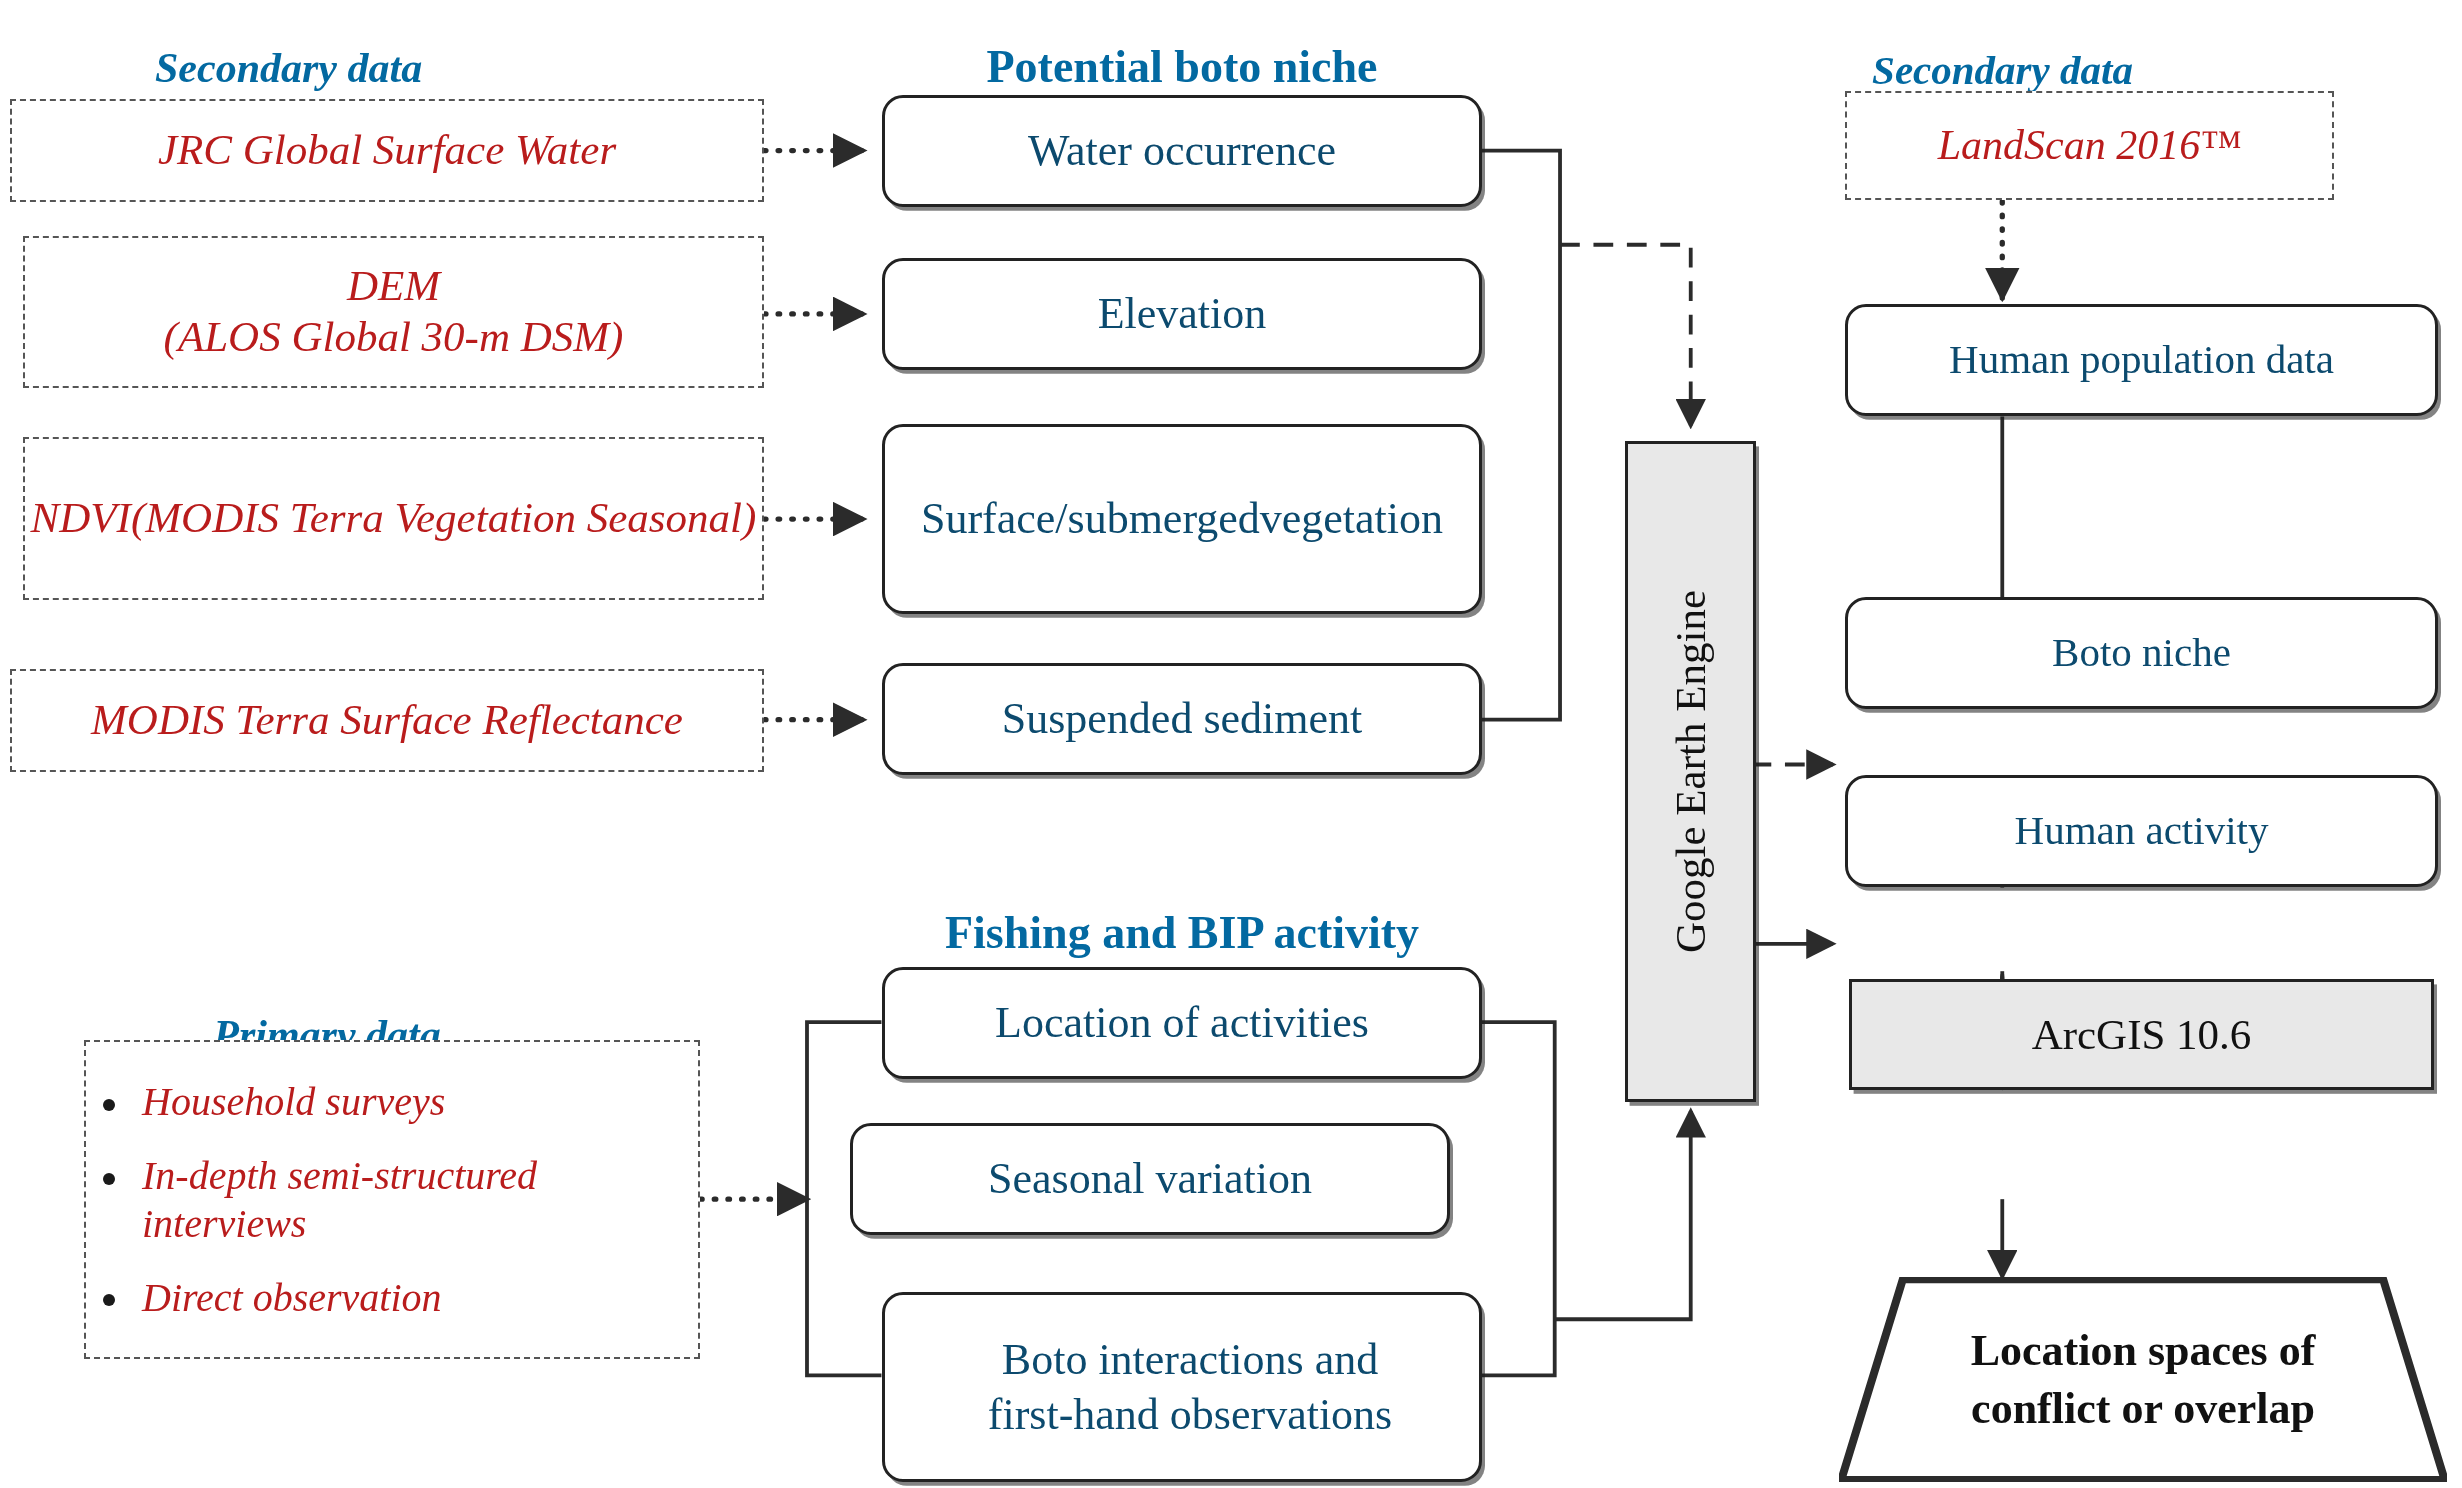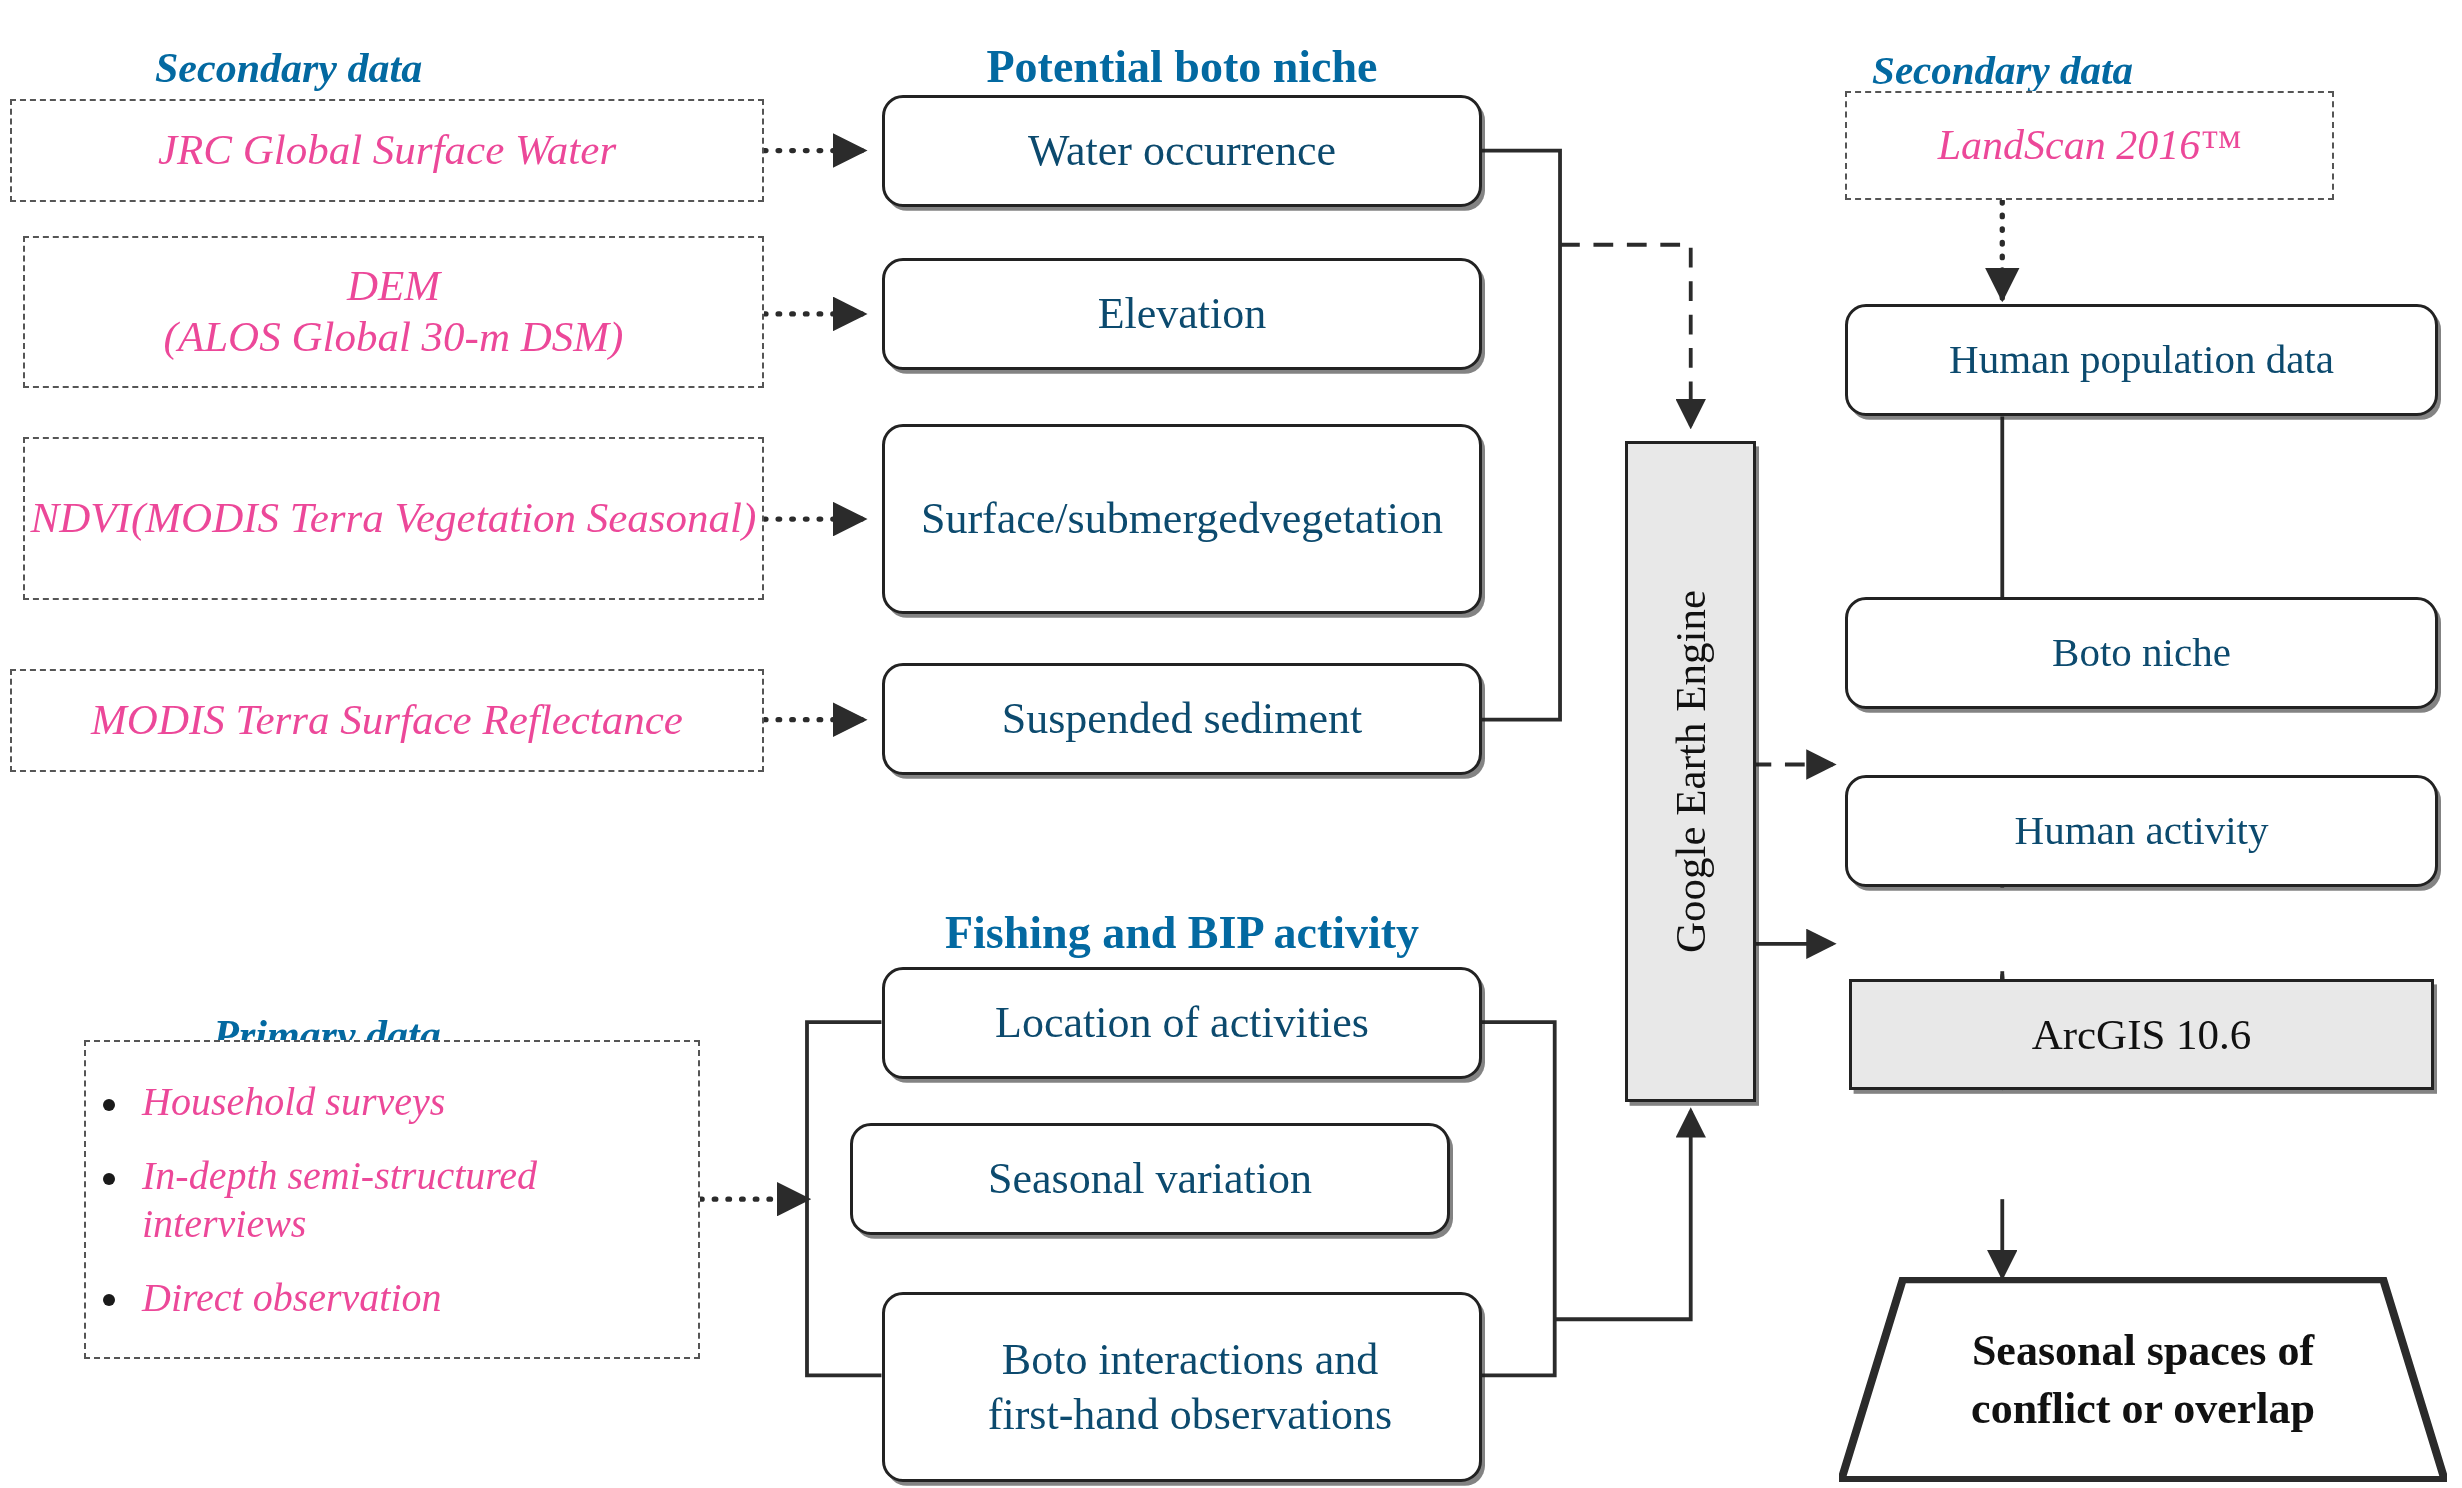--- a/index.html
+++ b/index.html
@@ -22,21 +22,21 @@
   .dashbox{
     position:absolute;
     border:2.3px dashed #555;
     background:#fff;
     box-sizing:border-box;
     display:flex;
     align-items:center;
     justify-content:center;
     font-family:"Liberation Serif",serif;
     font-style:italic;
-    color:#ec4899;
+    color:#b91c1c;
     text-align:center;
     line-height:1.18;
   }
   .dashbox.left-align{justify-content:flex-start;align-items:center;text-align:left;}
 
   .bullets{margin:0;padding:0;list-style:none;}
   .bullets li{
     position:relative;
     padding-left:56px;
     margin:27px 0;
@@ -292,19 +292,19 @@
   <div class="gbox boxlayer" style="left:1849px;top:979px;width:585px;height:111px;font-size:43px;">
     <span>ArcGIS 10.6</span>
   </div>
 
   <div class="trap boxlayer" style="left:1839px;top:1277px;width:608px;height:205px;font-size:44px;">
     <div class="trapshape"></div>
     <svg class="trapline" viewBox="0 0 800 270" preserveAspectRatio="none">
       <polygon points="84,3 716,3 797,267 3,267" fill="none" stroke="#2b2b2b" stroke-width="8" vector-effect="non-scaling-stroke"></polygon>
     </svg>
     <div class="traptext">
-      <div>Seasonal spaces of</div>
+      <div>Location spaces of</div>
       <div>conflict or overlap</div>
     </div>
   </div>
 
 </div>
 
 
 </body></html>

